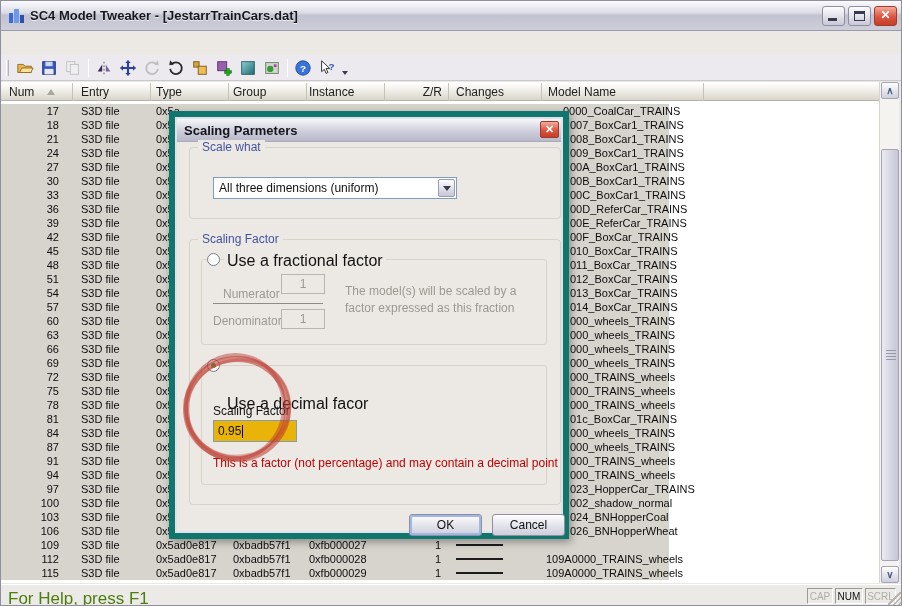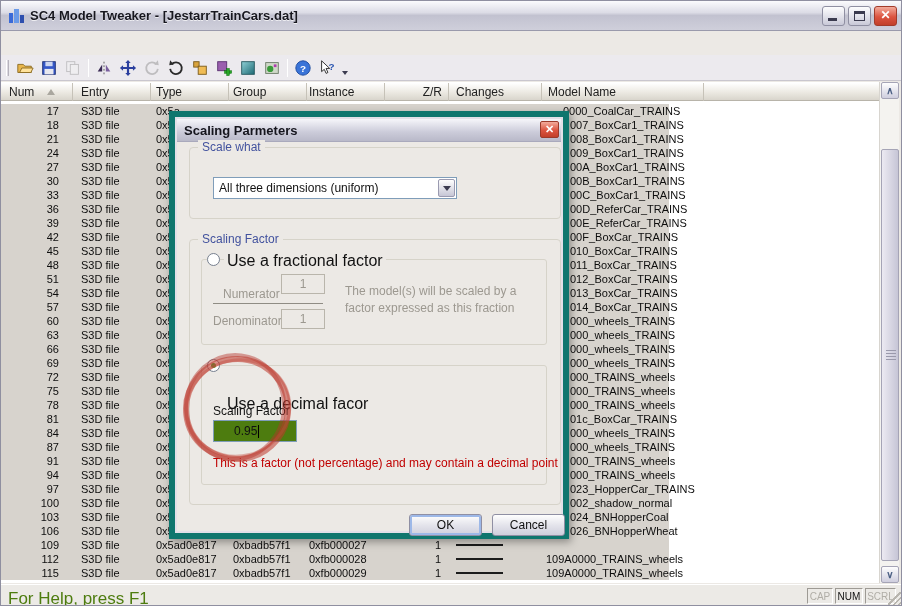--- a/index.html
+++ b/index.html
@@ -101,22 +101,22 @@
   .subgroup{position:absolute;border:1px solid #d6d3c9;border-radius:3px;}
   .radio{position:absolute;width:13px;height:13px;border-radius:50%;border:1px solid #77808f;background:#fff;}
   .radio .dot{position:absolute;left:3px;top:3px;width:5px;height:5px;border-radius:50%;background:#2fae2f;}
   .radiolabel{position:absolute;background:#ece9e5;padding:0 3px;font-size:16px;color:#111;white-space:nowrap;}
   .dis-label{position:absolute;font-size:12px;color:#9c9890;white-space:nowrap;}
   .dis-input{position:absolute;width:44px;height:20px;border:1px solid #b9b5ab;color:#9c9890;font-size:12px;
     text-align:center;line-height:18px;background:#ece9e5;}
   .fracline{position:absolute;width:110px;height:1px;background:#8f8c84;}
   .hint{position:absolute;font-size:12px;color:#9c9890;width:200px;line-height:17px;}
   .field-label{position:absolute;font-size:12px;color:#111;}
-  .text-input{position:absolute;background:#4d7c0f;border:1px solid #7f9db9;font-size:12px;line-height:20px;
-    padding-left:20px;display:flex;align-items:center;}
+  .text-input{position:absolute;background:#eab308;border:1px solid #7f9db9;font-size:12px;line-height:20px;
+    padding-left:4px;display:flex;align-items:center;}
   .caret{width:1px;height:13px;background:#000;margin-left:1px;}
   .warning{position:absolute;font-size:12px;color:#c00000;white-space:nowrap;}
   .combo{position:absolute;left:38px;top:60px;width:244px;height:22px;background:#fff;border:1px solid #7f9db9;
     font-size:12px;line-height:20px;padding-left:5px;}
   .combo-btn{position:absolute;right:1px;top:1px;width:17px;height:18px;border:1px solid #9a9ab0;border-radius:2px;
     background:linear-gradient(#fefefe,#c6c6d6);display:flex;align-items:center;justify-content:center;}
   .combo-arrow{width:0;height:0;border-left:4px solid transparent;border-right:4px solid transparent;border-top:5px solid #3c3c50;}
   .dbtn{position:absolute;width:73px;height:22px;border:1px solid #8f8fa3;border-radius:3px;
     background:linear-gradient(#fefefe,#e2e2ea 55%,#cfcfdc);font-size:12px;text-align:center;line-height:20px;color:#111;}
   .dbtn.ok{box-shadow:inset 0 0 0 2px #9db8e8;}

